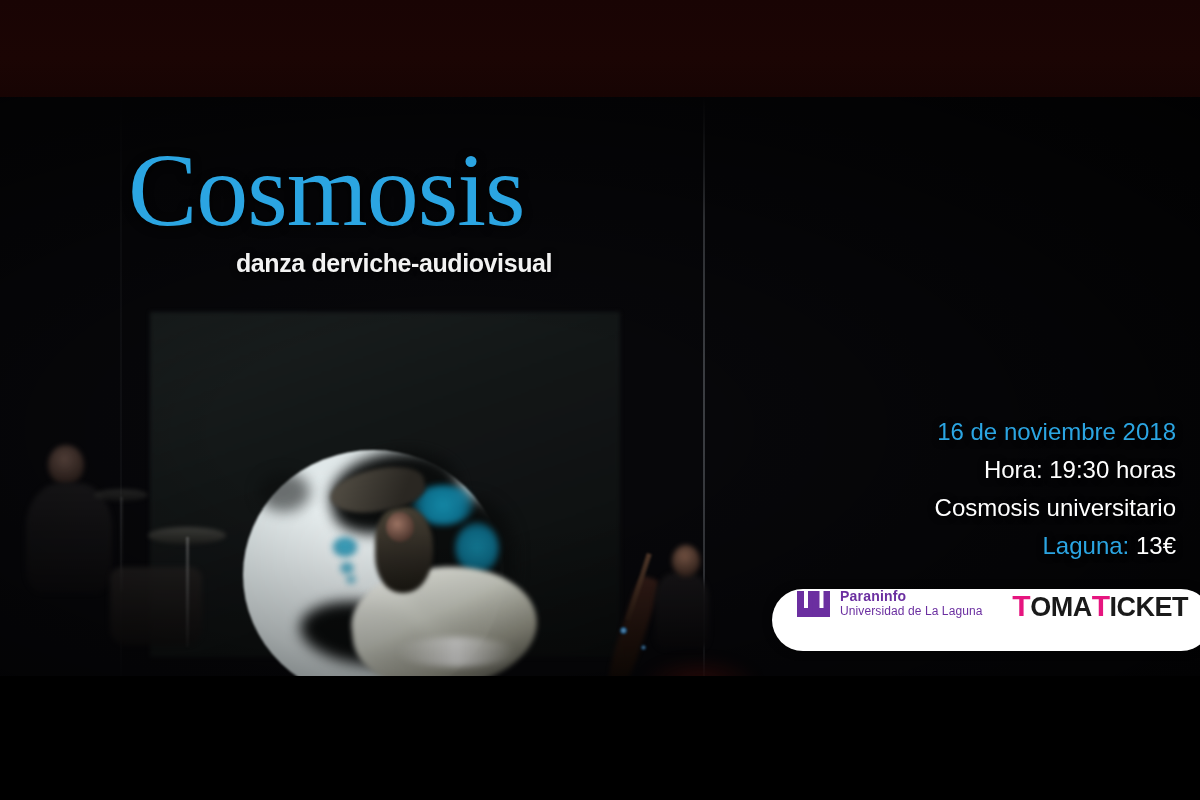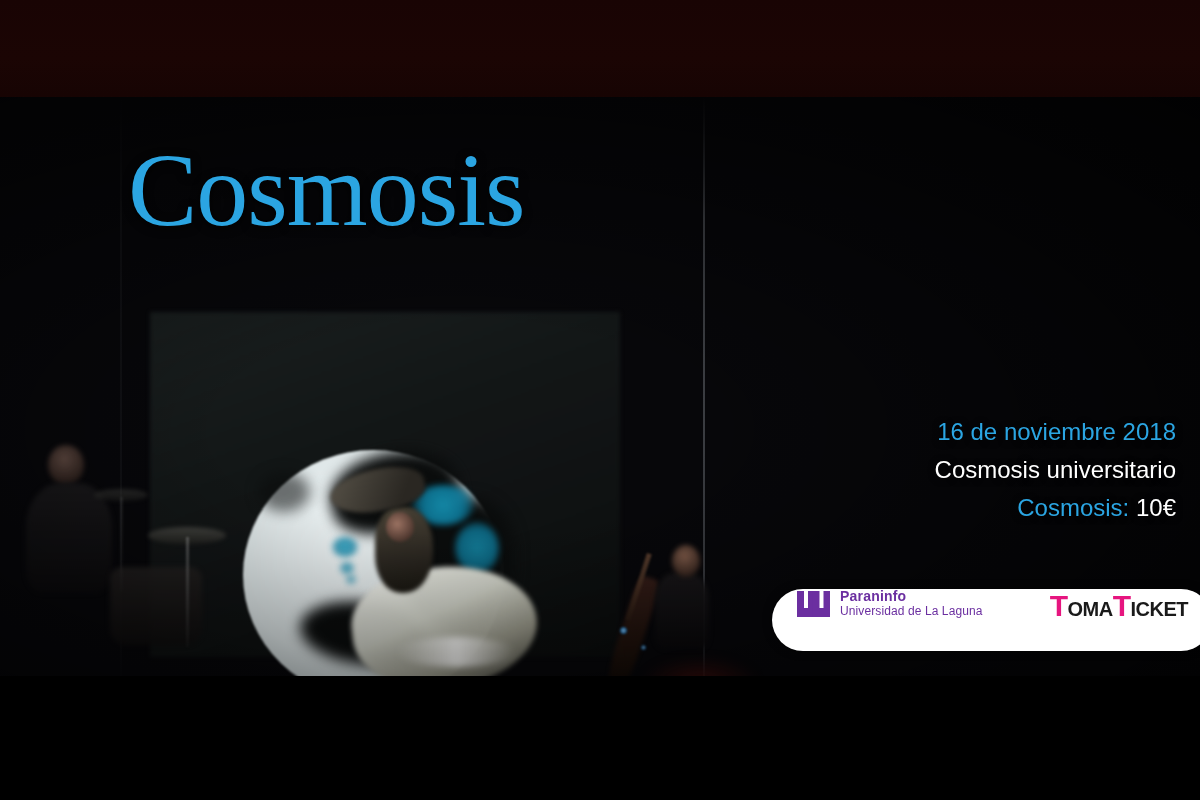--- a/index.html
+++ b/index.html
@@ -312,21 +312,21 @@
     margin-left: auto; margin-right: 24px;
     font-family: "Liberation Sans", sans-serif;
     font-weight: bold;
     font-size: 30px;
     letter-spacing: -0.5px;
     color: #1a1a1a;
     display: flex;
     align-items: baseline;
   }
   .tt .cap { font-size: 30px; color: #e6157f; }
-  .tt .sm  { font-size: 20px; }
+  .tt .sm  { font-size: 27px; }
   .tt .blk { color: #1a1a1a; }
 
   .vignette {
     position: absolute;
     left: 0; top: 97px; width: 1200px; height: 603px;
     pointer-events: none;
     background: radial-gradient(ellipse at 38% 55%, rgba(0,0,0,0) 22%, rgba(0,0,0,0.45) 62%, rgba(0,0,0,0.82) 100%);
   }
 </style>
 </head>
@@ -386,27 +386,29 @@
     <div class="aud" style="left:20px;  top:18px; width:120px; height:92px;"></div>
     <div class="aud" style="left:150px; top:30px; width:180px; height:80px;"></div>
     <div class="aud" style="left:330px; top:36px; width:150px; height:70px;"></div>
     <div class="aud" style="left:620px; top:14px; width:130px; height:90px;"></div>
     <div class="aud" style="left:760px; top:30px; width:150px; height:78px;"></div>
     <div class="aud" style="left:930px; top:10px; width:140px; height:94px;"></div>
     <div class="aud" style="left:1080px;top:26px; width:110px; height:80px;"></div>
   </div>
 
   <div class="title">Cosmosis</div>
+  <div class="subtitle">danza derviche-audiovisual</div>
 
   <div class="info">
     <div class="line date">16 de noviembre 2018</div>
+    <div class="line">Hora: 19:30 horas</div>
     <div class="line">Cosmosis universitario</div>
     <div class="line">
-      <span class="price-label">Cosmosis:</span>
-      <span>10€</span>
+      <span class="price-label">Laguna:</span>
+      <span>13€</span>
     </div>
   </div>
 
   <div class="sponsors">
 
     <div class="ull">
       <svg class="ull-mark" viewBox="0 0 34 30">
         <path d="M1 2 h7 v17 h4 V2 h7 v26 h-18 z" fill="#6b2fa0"></path>
         <path d="M16.5 2 h7 v17 h4 V2 h6.5 v26 h-17.5 z" fill="#6b2fa0"></path>
       </svg>

